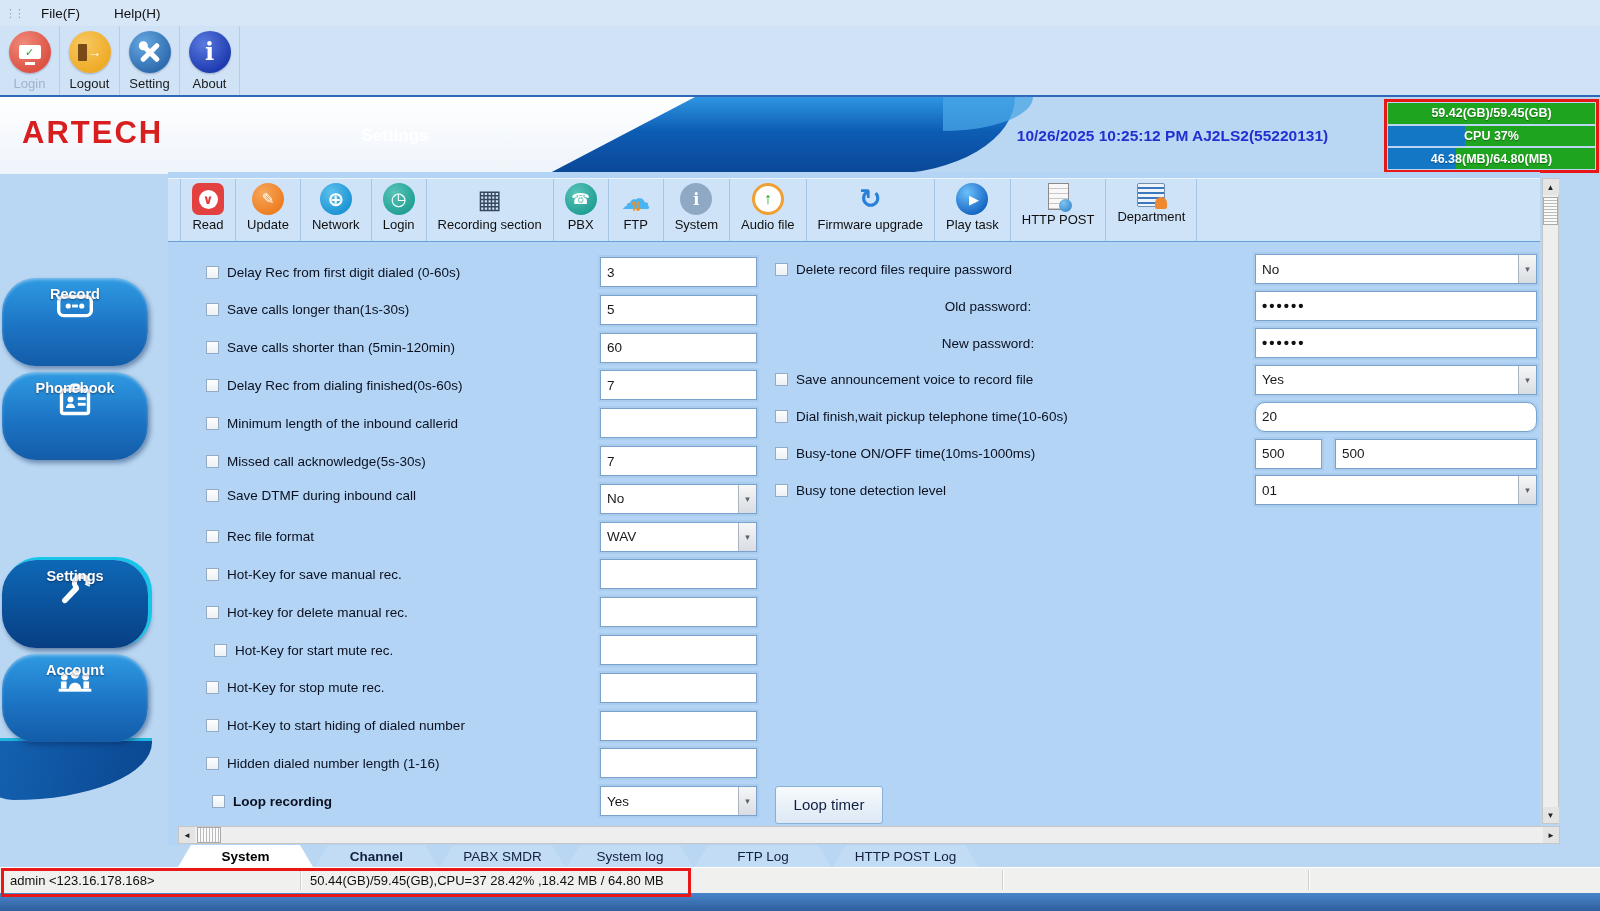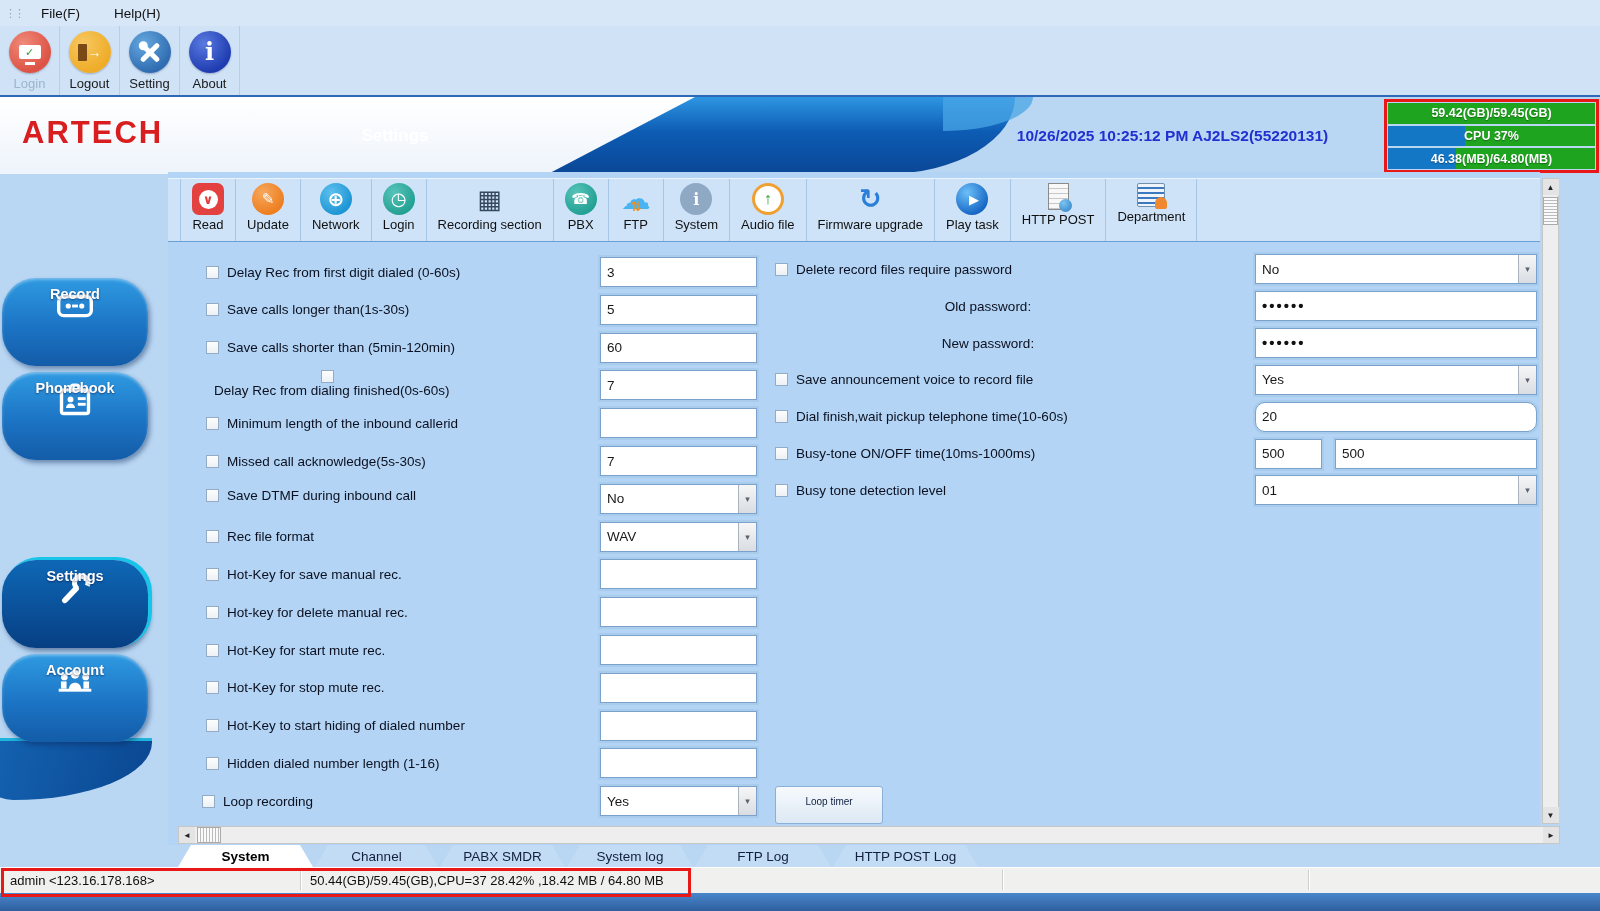--- a/index.html
+++ b/index.html
@@ -137,21 +137,21 @@
   .field{position:absolute;background:#fff;border:1px solid #7aa2cc;box-sizing:border-box;
         display:flex;align-items:center;font-size:13.5px;color:#181818;
         box-shadow:0 0 0 2px rgba(160,195,230,.55);}
   .field .val{padding-left:6px;flex:1;}
   .field .dd{width:17px;align-self:stretch;background:linear-gradient(#f6f6f6,#d9dde2);
         border-left:1px solid #aab4be;display:flex;align-items:center;justify-content:center;
         color:#5a6470;font-size:9px;cursor:pointer;}
   .pwd{padding-left:6px;font-size:15px;letter-spacing:2px;font-weight:bold;color:#111;}
   #loop-timer{position:absolute;left:607px;top:614px;width:108px;height:38px;
         background:linear-gradient(#f7fafd,#dce8f4);border:1px solid #8ab0d8;border-radius:3px;
-        font-size:10px;color:#102040;display:flex;align-items:flex-start;justify-content:center;
+        font-size:15px;color:#102040;display:flex;align-items:flex-start;justify-content:center;
         padding-top:9px;box-sizing:border-box;cursor:pointer;}
 
   
   #hscroll{left:178px;top:826px;width:1382px;height:18px;background:#eeeeee;
         border:1px solid #c6c6c6;box-sizing:border-box;display:flex;align-items:center;}
   .sc-arrow{width:16px;height:16px;display:flex;align-items:center;justify-content:center;
         font-size:8px;color:#222;background:#e4e4e4;cursor:pointer;flex:none;}
   #h-thumb{width:22px;height:14px;margin-left:2px;background:#fafafa;border:1px solid #aaa;
         background-image:repeating-linear-gradient(90deg,#fafafa 0 2px,#bbb 2px 3px);cursor:grab;}
   #h-spacer{flex:1;}
@@ -373,21 +373,21 @@
       <div class="field" style="left: 432px; top: 122.8px; width: 157px; height: 30px;">
         <span class="val">5</span>
       </div>
       <div class="frow" style="left: 38px; top: 160.6px;">
         <span class="cb"></span>
         <span class="flabel">Save calls shorter than (5min-120min)</span>
       </div>
       <div class="field" style="left: 432px; top: 160.6px; width: 157px; height: 30px;">
         <span class="val">60</span>
       </div>
-      <div class="frow" style="left: 38px; top: 198.4px; flex-direction: column;">
+      <div class="frow" style="left: 38px; top: 198.4px;">
         <span class="cb"></span>
         <span class="flabel">Delay Rec from dialing finished(0s-60s)</span>
       </div>
       <div class="field" style="left: 432px; top: 198.4px; width: 157px; height: 30px;">
         <span class="val">7</span>
       </div>
       <div class="frow" style="left: 38px; top: 236.2px;">
         <span class="cb"></span>
         <span class="flabel">Minimum length of the inbound callerid</span>
       </div>
@@ -424,21 +424,21 @@
       <div class="field" style="left: 432px; top: 387.4px; width: 157px; height: 30px;">
         <span class="val"></span>
       </div>
       <div class="frow" style="left: 38px; top: 425.2px;">
         <span class="cb"></span>
         <span class="flabel">Hot-key for delete manual rec.</span>
       </div>
       <div class="field" style="left: 432px; top: 425.2px; width: 157px; height: 30px;">
         <span class="val"></span>
       </div>
-      <div class="frow" style="left: 38px; top: 463px; align-items: center;">
+      <div class="frow" style="left: 46px; top: 463px; align-items: center;">
         <span class="cb"></span>
         <span class="flabel">Hot-Key for start mute rec.</span>
       </div>
       <div class="field" style="left: 432px; top: 463px; width: 157px; height: 30px;">
         <span class="val"></span>
       </div>
       <div class="frow" style="left: 38px; top: 500.8px;">
         <span class="cb"></span>
         <span class="flabel">Hot-Key for stop mute rec.</span>
       </div>
@@ -452,21 +452,21 @@
       <div class="field" style="left: 432px; top: 538.6px; width: 157px; height: 30px;">
         <span class="val"></span>
       </div>
       <div class="frow" style="left: 38px; top: 576.4px;">
         <span class="cb"></span>
         <span class="flabel">Hidden dialed number length (1-16)</span>
       </div>
       <div class="field" style="left: 432px; top: 576.4px; width: 157px; height: 30px;">
         <span class="val"></span>
       </div>
-      <div class="frow" style="left: 34px; top: 614.2px;">
+      <div class="frow" style="left: 44px; top: 614.2px; font-weight: bold;">
         <span class="cb"></span>
         <span class="flabel">Loop recording</span>
       </div>
       <div class="field" style="left: 432px; top: 614.2px; width: 157px; height: 30px;">
         <span class="val">Yes</span>
         <span class="dd">▾</span>
       </div>
     </div>
   <div id="form-right">
       <div class="frow" style="left: 607px; top: 82px;">
@@ -530,21 +530,21 @@
 </div>
 <div id="vscroll" class="abs">
   <span class="sc-arrow">▲</span>
   <span id="v-thumb"></span>
   <span id="v-spacer"></span>
   <span class="sc-arrow">▼</span>
 </div>
 
 <div id="tabbar" class="abs">
     <div class="tab active" style="width: 135px;">System</div>
-    <div class="tab" style="width: 123px;">Channel</div>
+    <div class="tab" style="width: 123px; font-weight: bold;">Channel</div>
     <div class="tab" style="width: 125px;">PABX SMDR</div>
     <div class="tab" style="width: 126px;">System log</div>
     <div class="tab" style="width: 136px;">FTP Log</div>
     <div class="tab" style="width: 145px;">HTTP POST Log</div>
   </div>
 
 <div id="statusbar" class="abs">
   <span id="sb-user">admin &lt;123.16.178.168&gt;</span>
   <span id="sb-stats">50.44(GB)/59.45(GB),CPU=37 28.42% ,18.42 MB / 64.80 MB</span>
   <span class="sb-div" style="left:300px"></span>

